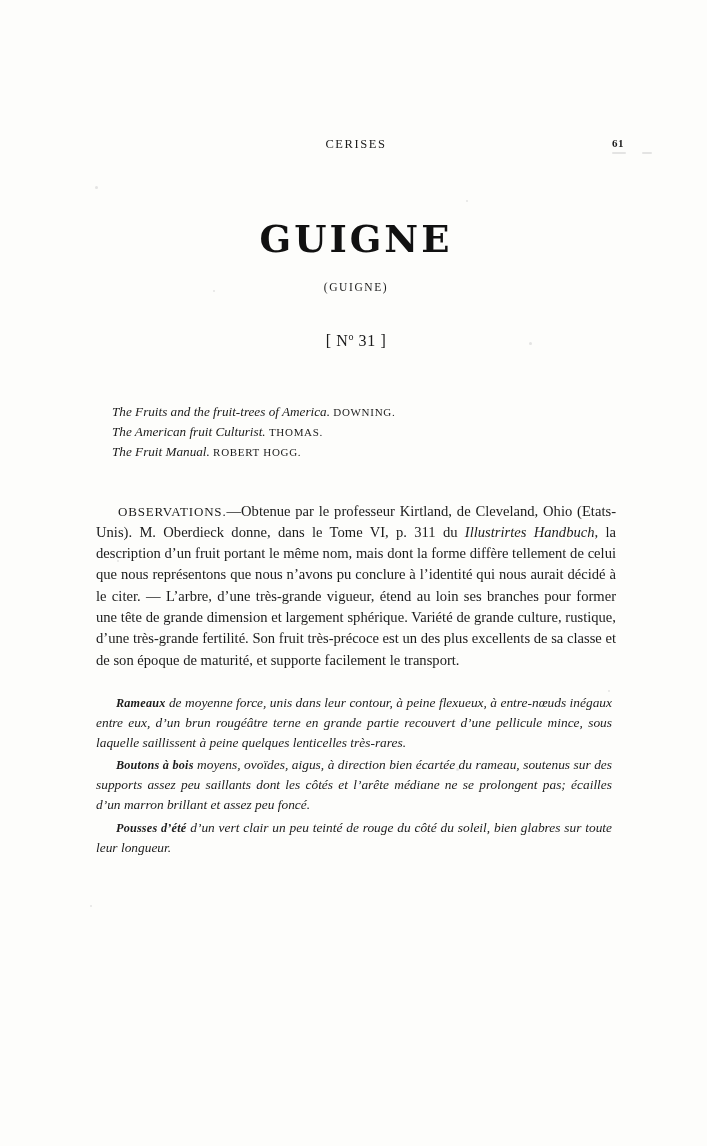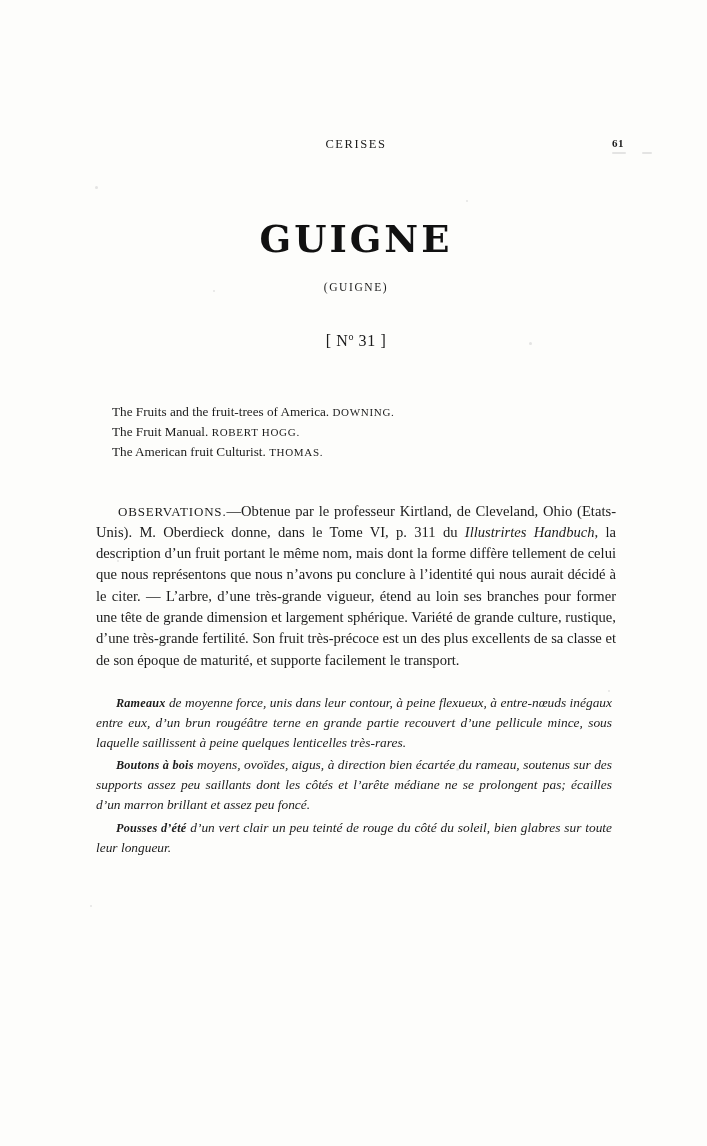--- a/index.html
+++ b/index.html
@@ -83,20 +83,21 @@
     font-size: 10px;
     vertical-align: super;
   }
   .refs {
     margin-top: 52px;
     margin-left: 16px;
     font-size: 13.2px;
     line-height: 1.52;
   }
   .refs .ref-title {
+    font-style: italic;
   }
   .refs .ref-author {
     font-variant: small-caps;
     text-transform: uppercase;
     font-size: 11px;
     letter-spacing: .7px;
   }
   .obs {
     margin-top: 38px;
     font-size: 14.6px;
@@ -164,26 +165,26 @@
     <div class="subtitle">(GUIGNE)</div>
 
     <div class="number-line"><span>[ N</span><sup>o</sup><span> 31 ]</span></div>
 
     <div class="refs">
       <div>
         <span class="ref-title">The Fruits and the fruit-trees of America.</span>
         <span class="ref-author">Downing.</span>
       </div>
       <div>
+        <span class="ref-title">The American fruit Culturist.</span>
+        <span class="ref-author">Thomas.</span>
+      </div>
+      <div>
         <span class="ref-title">The Fruit Manual.</span>
         <span class="ref-author">Robert Hogg.</span>
-      </div>
-      <div>
-        <span class="ref-title">The American fruit Culturist.</span>
-        <span class="ref-author">Thomas.</span>
       </div>
     </div>
 
     <p class="obs"><span class="label">Observations.</span><span>—Obtenue par le professeur Kirtland, de Cleveland, Ohio (Etats-Unis). M. Oberdieck donne, dans le Tome VI, p. 311 du </span><i>Illustrirtes Handbuch</i><span>, la description d’un fruit portant le même nom, mais dont la forme diffère tellement de celui que nous représentons que nous n’avons pu conclure à l’identité qui nous aurait décidé à le citer. — L’arbre, d’une très-grande vigueur, étend au loin ses branches pour former une tête de grande dimension et largement sphérique. Variété de grande culture, rustique, d’une très-grande fertilité. Son fruit très-précoce est un des plus excellents de sa classe et de son époque de maturité, et supporte facilement le transport.</span></p>
 
 
     <div class="desc">
       <p><span class="term">Rameaux</span><span> de moyenne force, unis dans leur contour, à peine flexueux, à entre-nœuds inégaux entre eux, d’un brun rougéâtre terne en grande partie recouvert d’une pellicule mince, sous laquelle saillissent à peine quelques lenticelles très-rares.</span></p>
       <p><span class="term">Boutons à bois</span><span> moyens, ovoïdes, aigus, à direction bien écartée du rameau, soutenus sur des supports assez peu saillants dont les côtés et l’arête médiane ne se prolongent pas; écailles d’un marron brillant et assez peu foncé.</span></p>
       <p><span class="term">Pousses d’été</span><span> d’un vert clair un peu teinté de rouge du côté du soleil, bien glabres sur toute leur longueur.</span></p>

